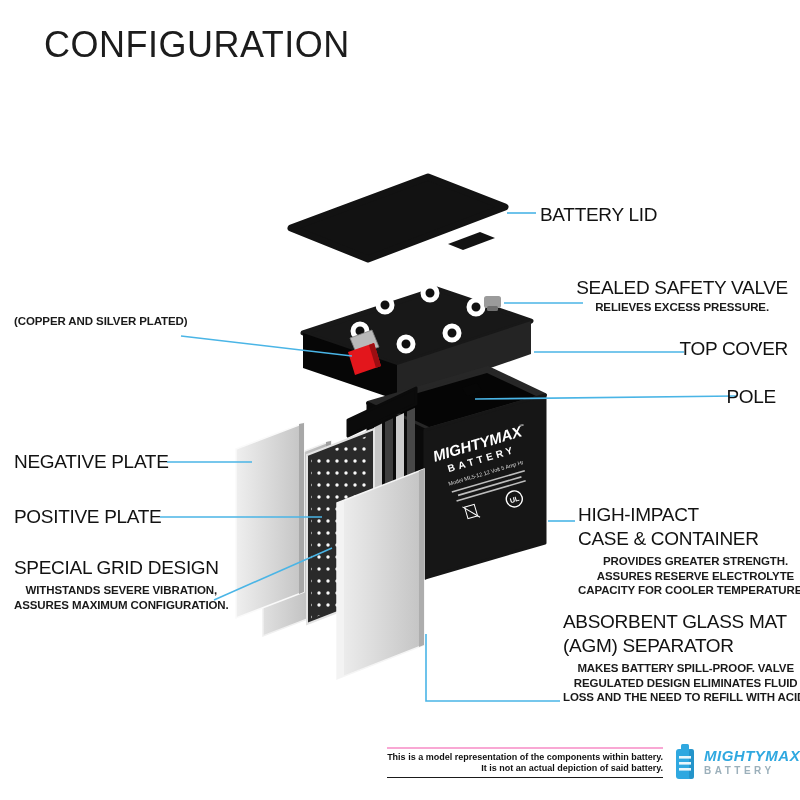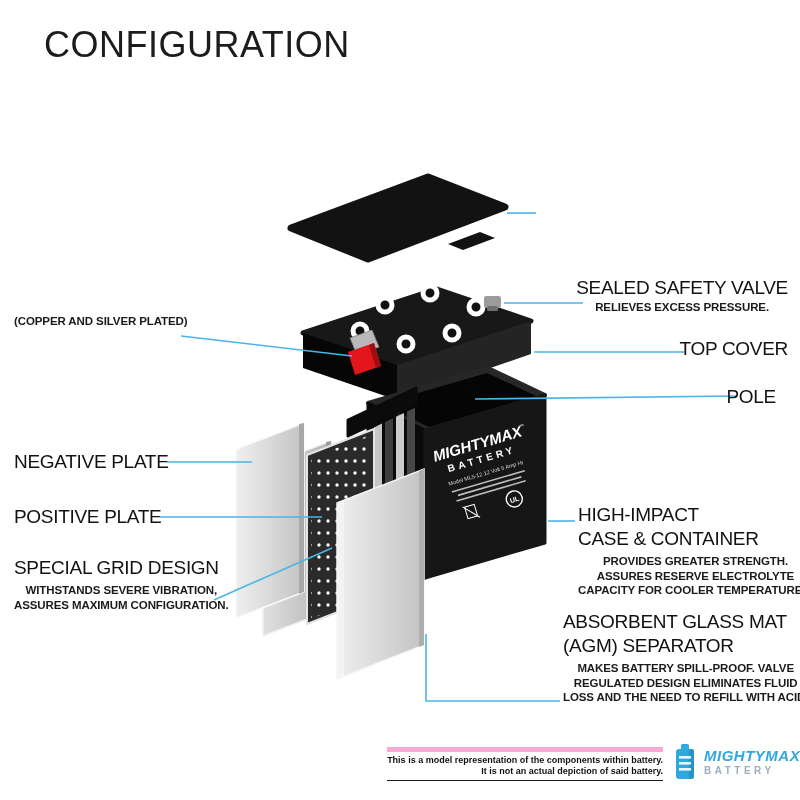--- a/index.html
+++ b/index.html
@@ -8,21 +8,21 @@
   .title{position:absolute;left:44px;top:24px;font-size:36px;font-weight:400;
          letter-spacing:0.5px;color:#1c1c1c;white-space:nowrap;}
   .art{position:absolute;left:0;top:0;}
   .lbl{position:absolute;}
   .lbl.right{text-align:right;}
   .t{font-size:19px;line-height:24px;font-weight:400;letter-spacing:-0.3px;color:#121212;white-space:nowrap;}
   .d{font-size:11.5px;line-height:14.5px;font-weight:700;letter-spacing:-0.1px;color:#1a1a1a;white-space:nowrap;text-align:center;}
   .gap{height:3px;}
   svg text{font-family:"Liberation Sans",sans-serif;}
   .footer-note{position:absolute;right:137px;top:747px;text-align:right;
-               border-top:5px solid #f9a8d4;border-bottom:1px solid #1a1a1a;
+               border-top:2px solid #f9a8d4;border-bottom:1px solid #1a1a1a;
                padding:3px 0 3px 0;font-size:9px;line-height:11px;font-weight:700;color:#111;}
   .logo{position:absolute;left:672px;top:742px;display:flex;align-items:center;gap:6px;}
   .logo-words{display:flex;flex-direction:column;line-height:1;}
   .logo-main{font-size:15px;font-weight:700;font-style:italic;color:#2fa8e0;letter-spacing:0.5px;}
   .logo-sub{font-size:10px;font-weight:700;letter-spacing:3.5px;color:#9cb0bb;margin-top:3px;}
 </style>
 </head>
 <body>
 
 <div class="page">
@@ -133,20 +133,23 @@
       <path d="M475,399 L736,396"></path>
       <path d="M181,336 L352,356"></path>
       <path d="M167,462 L252,462"></path>
       <path d="M160,517 L322,517"></path>
       <path d="M214,600 L332,548"></path>
       <path d="M548,521 L575,521"></path>
       <path d="M426,634 L426,701 L560,701"></path>
     </g>
   </svg>
 
+  <div class="lbl" style="left:540px;top:203px">
+    <div class="t">BATTERY LID</div>
+  </div>
 
   <div class="lbl right" style="right:12px;top:276px">
     <div class="t">SEALED SAFETY VALVE</div>
     <div class="d">RELIEVES EXCESS PRESSURE.</div>
   </div>
 
   <div class="lbl right" style="right:12px;top:337px">
     <div class="t">TOP COVER</div>
   </div>
 

